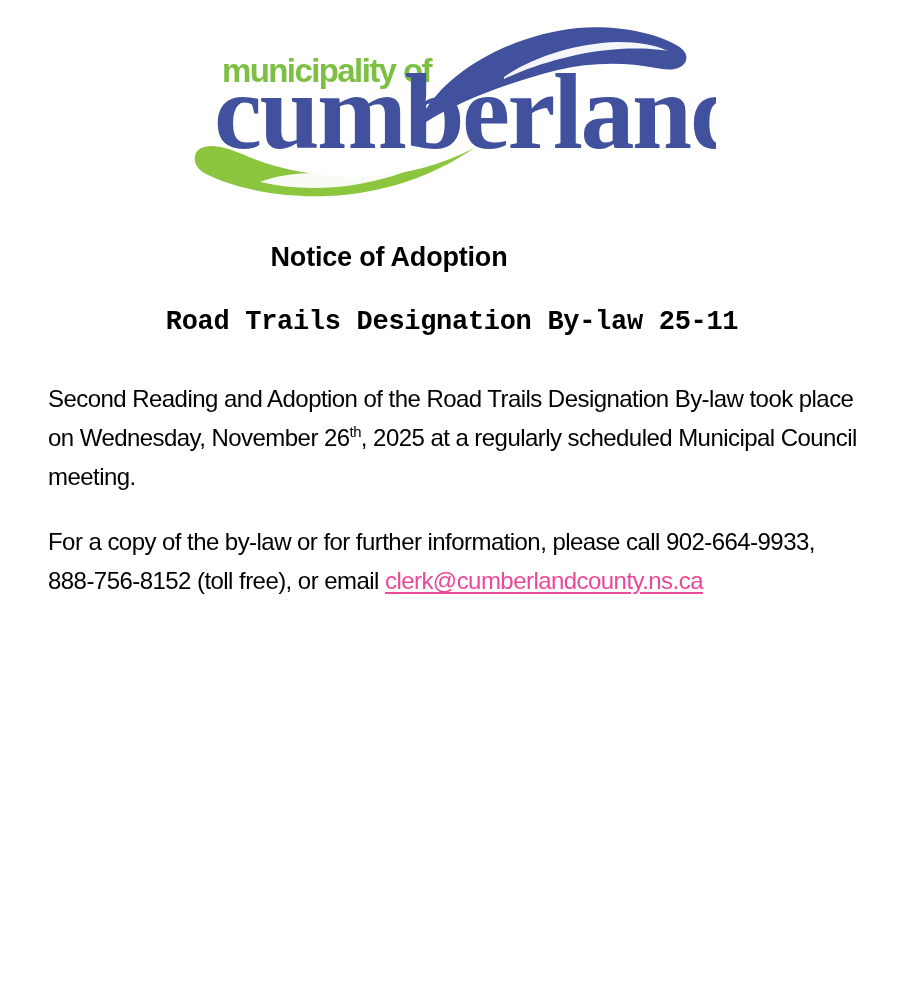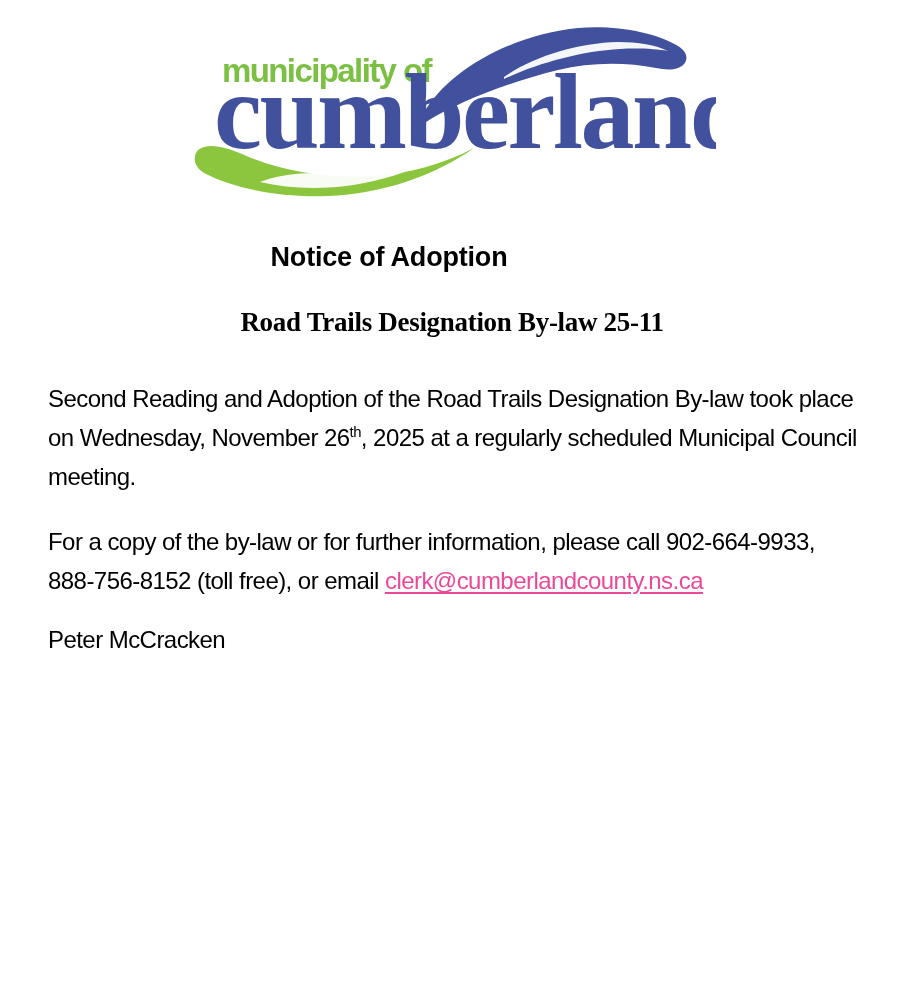--- a/index.html
+++ b/index.html
@@ -63,21 +63,21 @@
     font-size: 27px;
     letter-spacing: -0.2px;
     color: #000000;
   }
   .heading-2 {
     position: absolute;
     left: 0;
     top: 307px;
     width: 904px;
     text-align: center;
-    font-family: Liberation Serif, serif;
+    font-family: Liberation Mono, monospace;
     font-weight: bold;
     font-size: 27px;
     letter-spacing: -0.3px;
     color: #000000;
   }
 
   
   .body-area {
     position: absolute;
     left: 40px;
@@ -159,17 +159,16 @@
   <div class="heading-2">Road Trails Designation By-law 25-11</div>
 
   <div class="body-area">
 
     <p class="para"><span>Second Reading and Adoption of the Road Trails Designation By-law took place on Wednesday, November 26</span><span class="sup">th</span><span>, 2025 at a regularly scheduled Municipal Council meeting.</span></p>
 
 
     <p class="para tight"><span>For a copy of the by-law or for further information, please call 902-664-9933, 888-756-8152 (toll free), or email </span><span class="email-link nowrap">clerk@cumberlandcounty.ns.ca</span></p>
 
 
-    <p class="para sign-first">Peter McCracken</p>
 
   </div>
 
 </div>
 
 </body></html>

